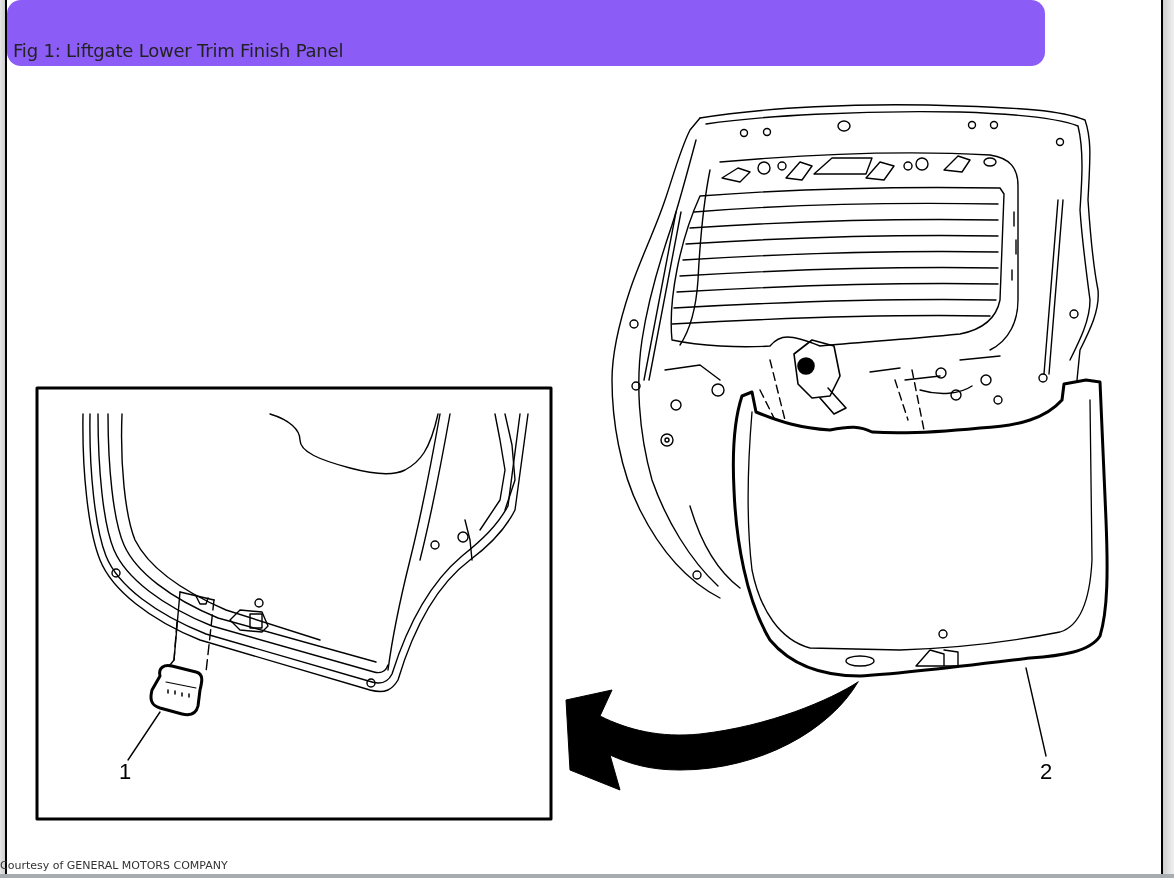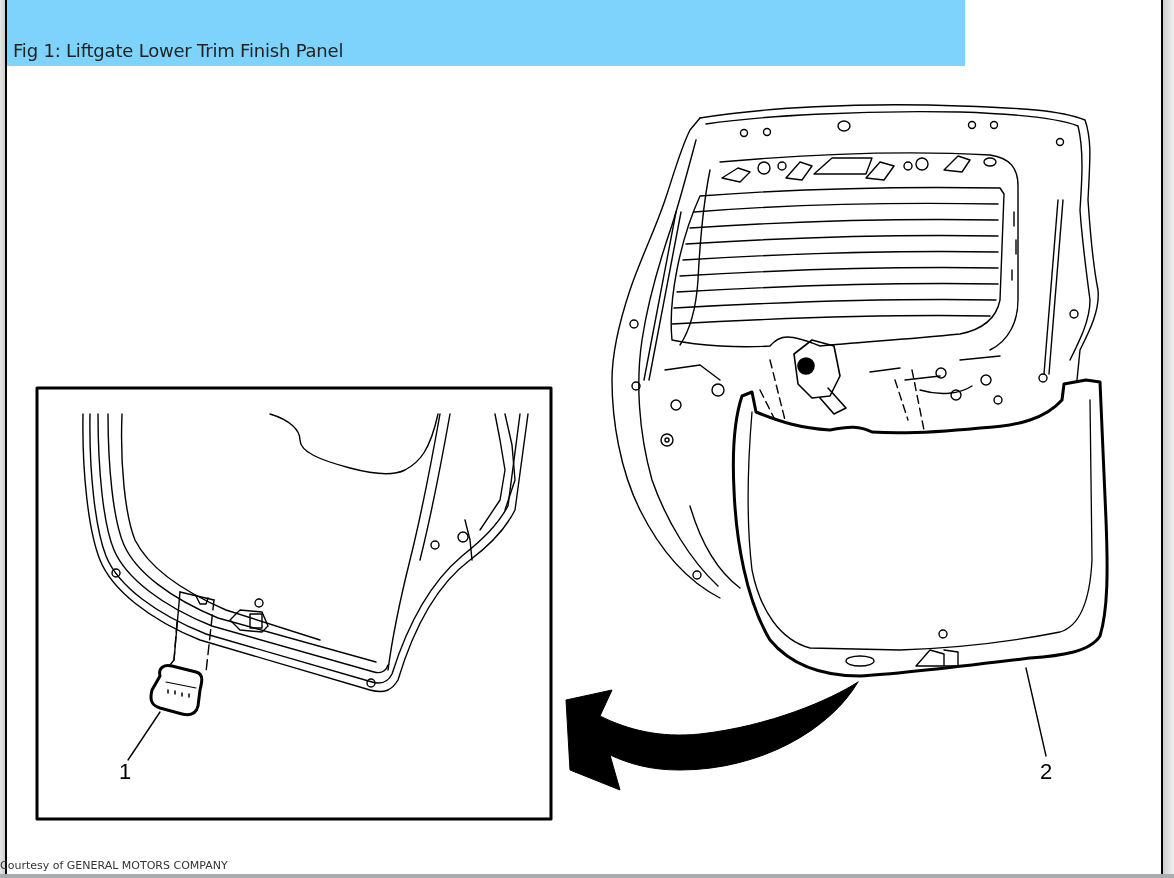--- a/index.html
+++ b/index.html
@@ -15,22 +15,23 @@
   .right-border { position:absolute; left:1161px; top:0; width:2px; height:878px; background:#000; }
   .right-gutter {
     position:absolute; left:1163px; top:0; width:11px; height:878px;
     background:linear-gradient(to right,#cfcfcf,#f0f0f0);
   }
   .bottom-bar {
     position:absolute; left:0; top:874px; width:1174px; height:4px;
     background:#a9acae;
   }
   .header {
-    position:absolute; left:7px; top:0; width:958px; height:66px;
-    background:#7dd3fc;
+    position:absolute; left:7px; top:0; width:1038px; height:66px;
+    background:#8b5cf6;
+    border-radius:14px;
   }
   .header-title {
     position:absolute; left:6px; top:40px; font-size:18px; color:#222;
     white-space:nowrap; letter-spacing:-0.2px;
   }
   .figure { position:absolute; left:7px; top:66px; width:1154px; height:790px; }
   .credit {
     position:absolute; left:0; width:1168px; top:859px; text-align:left;
     font-size:11px; color:#333; white-space:nowrap;
   }

